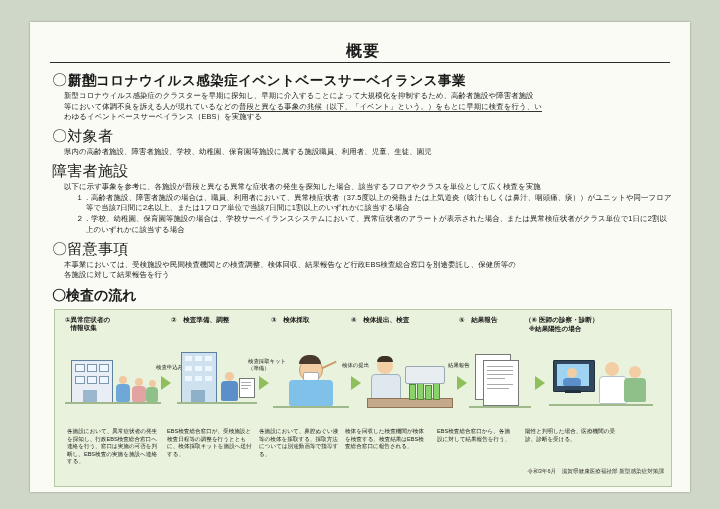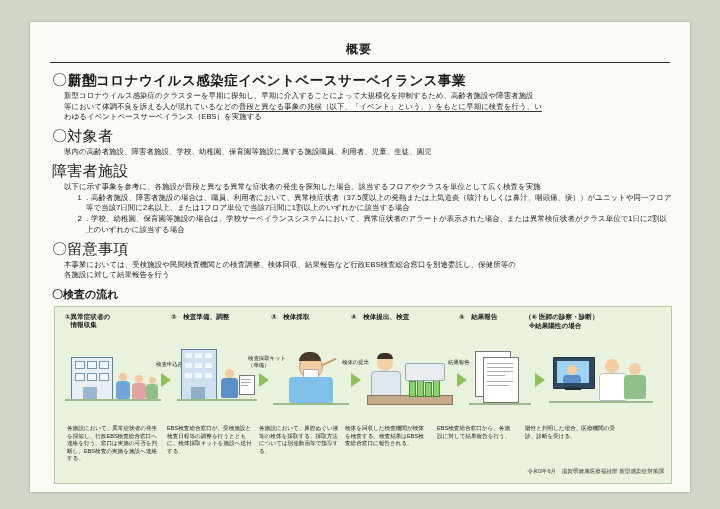--- a/index.html
+++ b/index.html
@@ -21,21 +21,21 @@
   
   .title-bar{
     position:relative;height:22px;margin:0 4px 8px 4px;
     border-bottom:1.6px solid #2b2b2b;
   }
   .title-main{
     position:absolute;left:18px;top:0;font-size:13.5px;font-weight:bold;
     letter-spacing:.5px;white-space:nowrap;margin-top:32px;
   }
   .title-sub{
-    position:absolute;left:296px;top:1px;font-size:12px;font-weight:bold;
+    position:absolute;left:296px;top:1px;font-size:16px;font-weight:bold;
     letter-spacing:1px;
   }
   
   .sec{margin:0 0 4px 6px;}
   .sec-h{font-size:15px;font-weight:normal;letter-spacing:.3px;}
   .body{font-size:7.4px;line-height:1.45;margin:1px 0 0 12px;letter-spacing:.1px;}
   .body .ul{border-bottom:.8px solid #333;}
   .num{margin-left:12px;text-indent:-10px;padding-left:10px;}
   
   .flow-wrap{
@@ -82,21 +82,21 @@
   .doc{position:absolute;background:#fff;border:.7px solid #777;}
   .doc-l{position:absolute;background:#aaa;height:1px;}
   .green-tube{position:absolute;background:#8ad36b;border:.6px solid #4d8b3a;}
   .monitor{position:absolute;background:#30475e;border:1px solid #20303f;border-radius:1px;}
   .screen{position:absolute;background:#9fd3f2;}
   
   .foot{
     position:absolute;right:10px;bottom:-2px;font-size:5.6px;color:#333;
   }
   .flow-title{
-    font-size:11px;font-weight:bold;margin:6px 0 0 6px;
+    font-size:14px;font-weight:bold;margin:6px 0 0 6px;
   }
 </style>
 </head>
 <body>
 
 <div id="sheet">
   <div id="page">
 
     <div class="title-bar">
       <span class="title-main">新型コロナウイルス感染症イベントベースサーベイランス事業</span>

